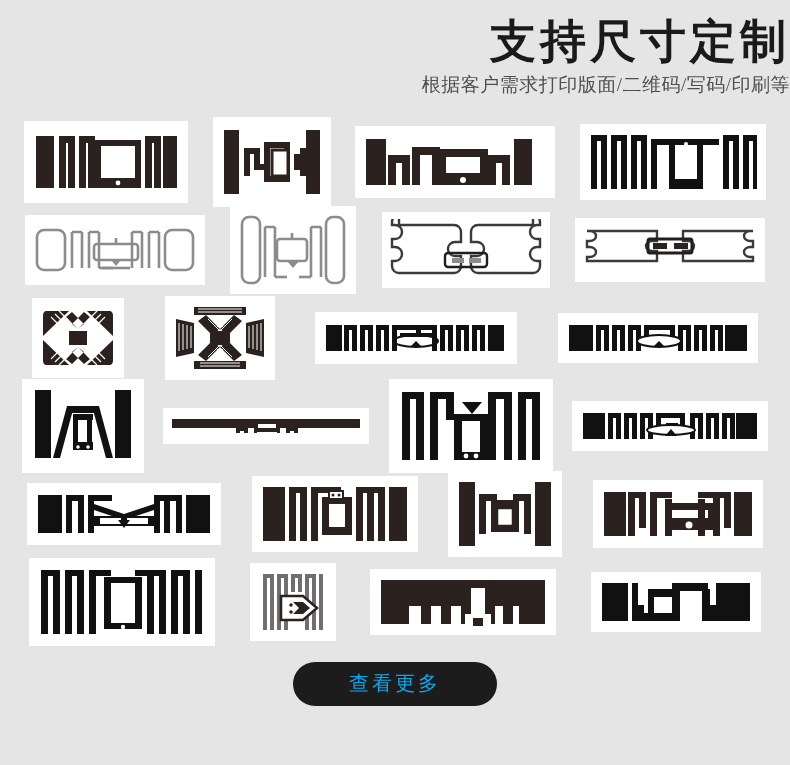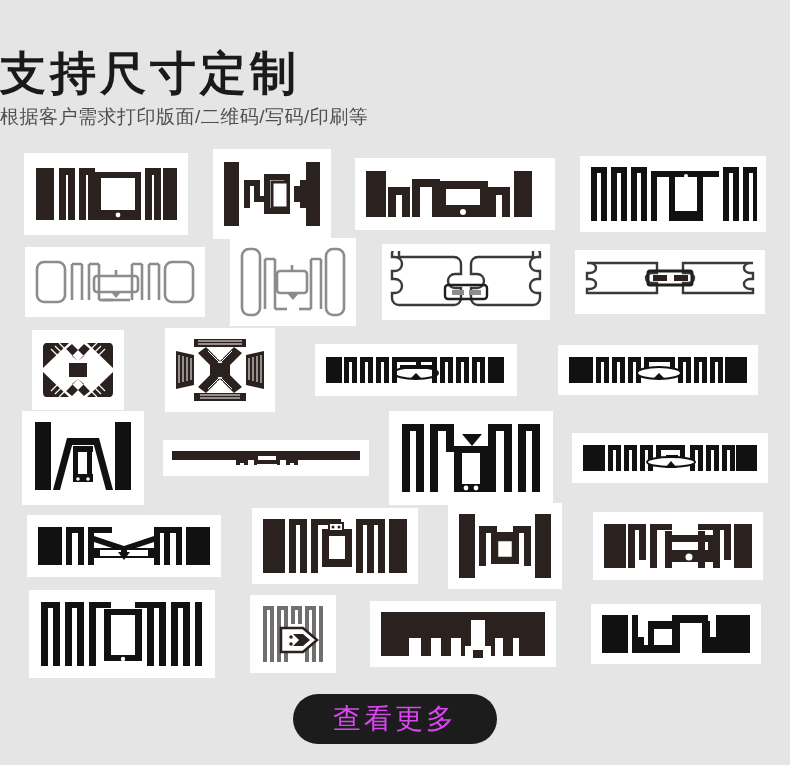--- a/index.html
+++ b/index.html
@@ -9,21 +9,21 @@
     height: 765px;
     background: #e5e5e5;
     font-family: "Liberation Sans", "DejaVu Sans", sans-serif;
     overflow: hidden;
     position: relative;
   }
 
   .page { width: 790px; height: 765px; position: relative; }
 
   
-  .header { text-align: left; padding-top: 48px; }
+  .header { text-align: right; padding-top: 16px; font-family: Liberation Serif, serif; }
 
   .title {
     font-size: 46px;
     font-weight: bold;
     color: #1a1a1a;
     letter-spacing: 4px;
     line-height: 1.12;
   }
 
   .subtitle {
@@ -58,26 +58,26 @@
 
   
   .cta-wrap {
     display: flex;
     justify-content: center;
     margin-top: 16px;
   }
 
   .cta-button {
     background: #1c1c1c;
-    color: #d946ef;
+    color: #0ea5e9;
     border: none;
     border-radius: 28px;
     width: 204px;
-    height: 50px;
-    font-size: 28px;
+    height: 44px;
+    font-size: 20px;
     font-family: "Liberation Sans", "DejaVu Sans", sans-serif;
     letter-spacing: 3px;
     cursor: pointer;
   }
 </style>
 </head>
 <body>
 
 <div class="page">
 

